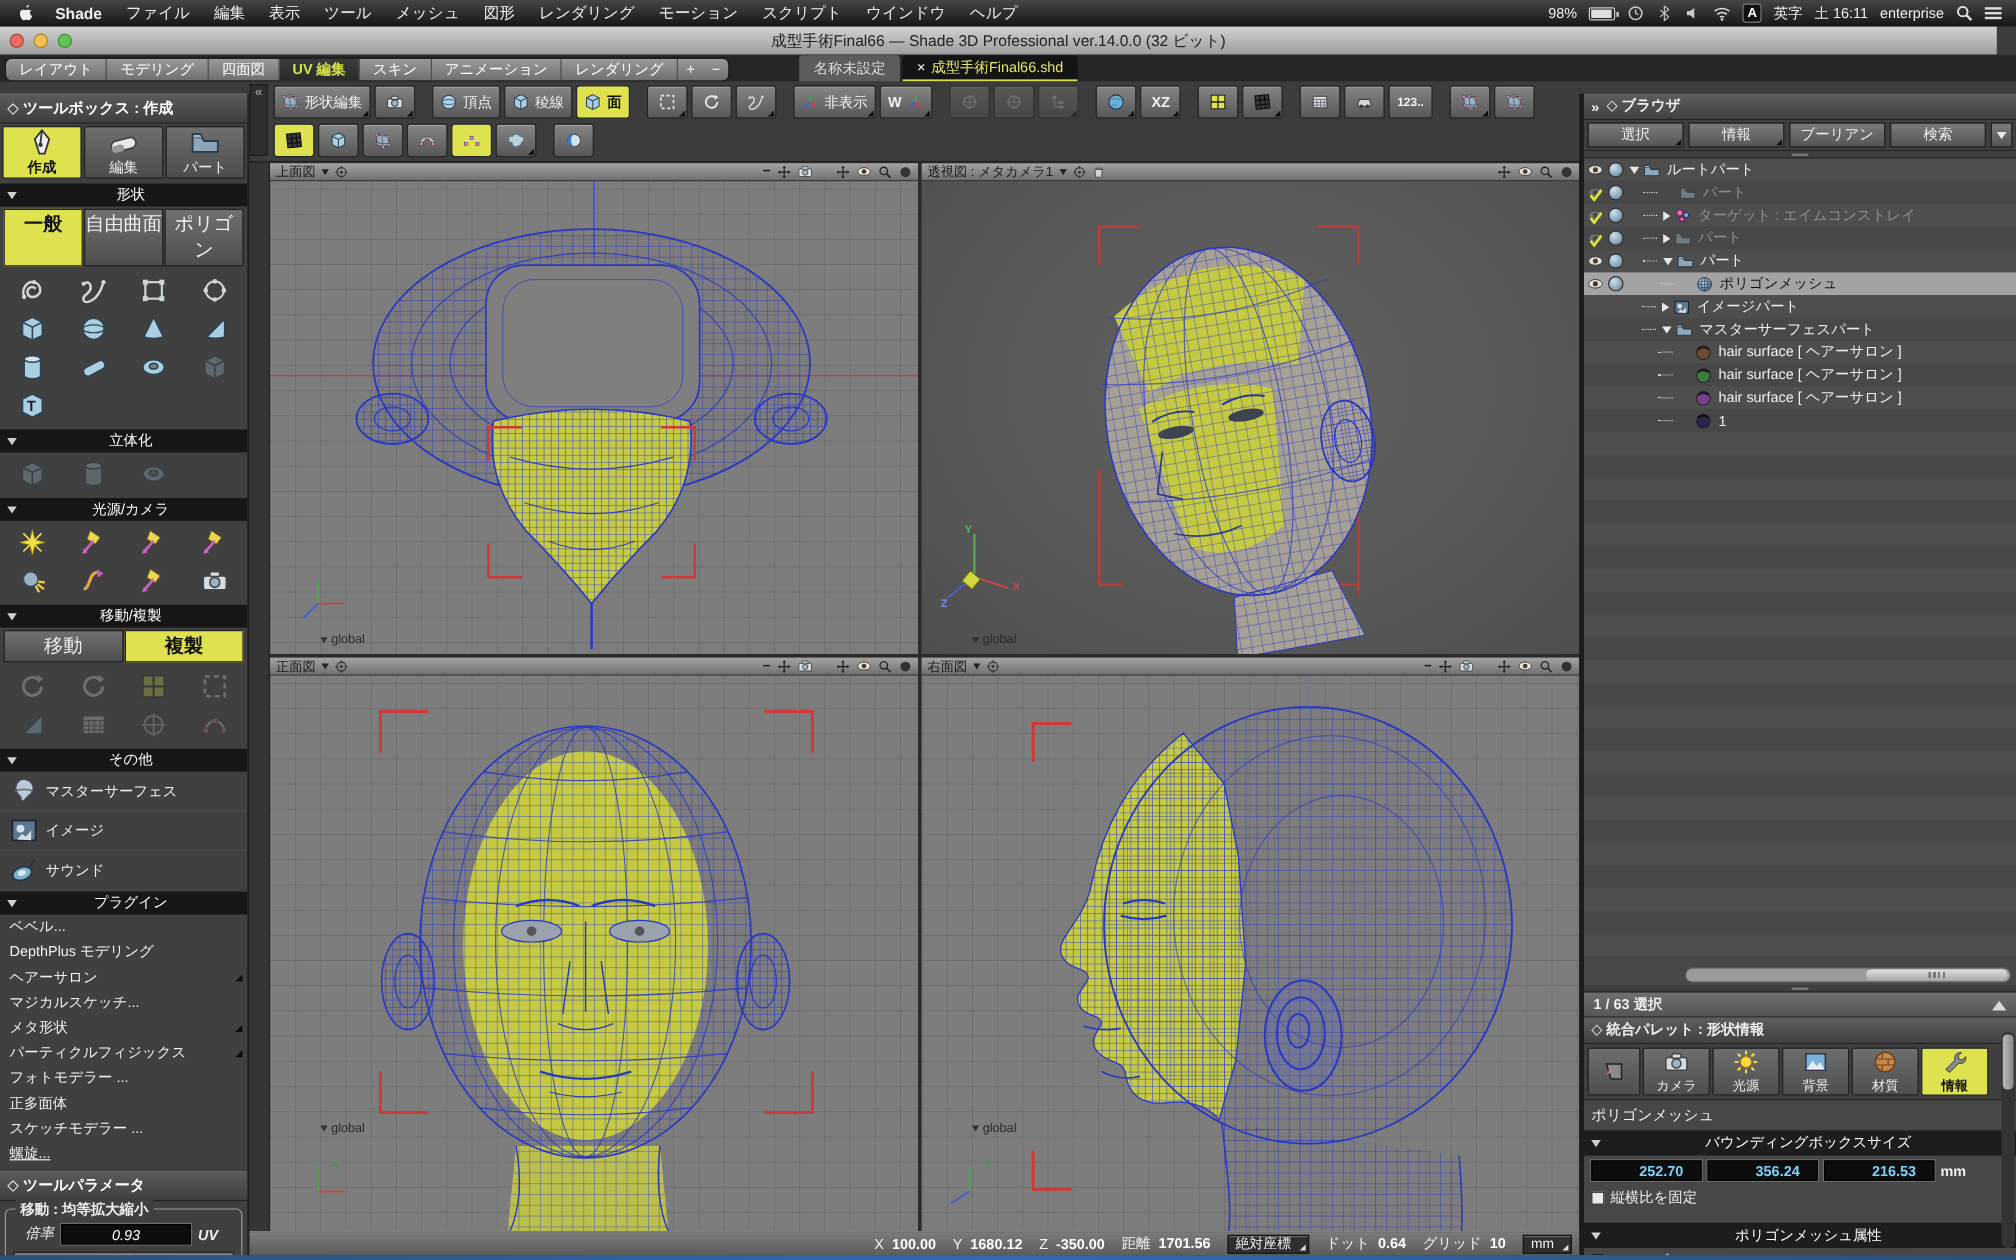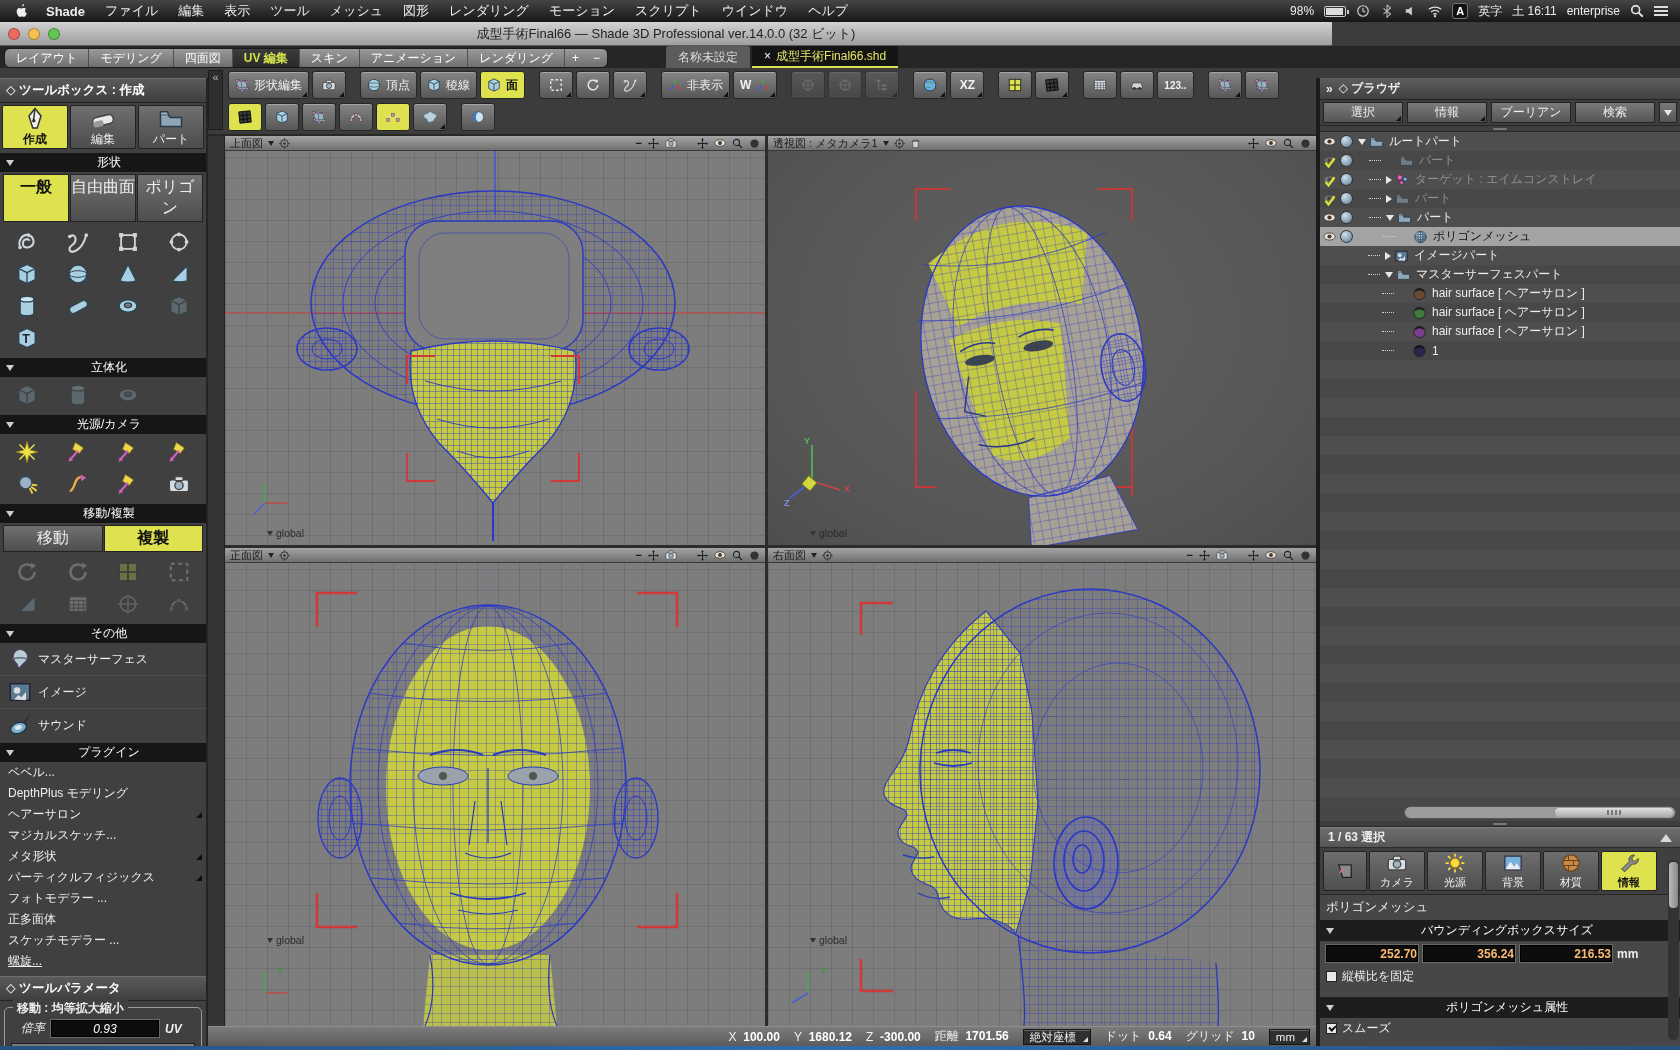--- a/index.html
+++ b/index.html
@@ -15,21 +15,21 @@
   .mb-item { padding:0 10px; white-space:nowrap; }
   .mb-right { margin-left:auto; display:flex; align-items:center; gap:10px; padding-right:12px; font-size:12px; }
   .ime-badge { background:#111; border:1px solid #777; color:#fff; font-weight:bold; width:16px; height:16px;
     display:flex; align-items:center; justify-content:center; border-radius:3px; font-size:11px; }
   .batt { width:22px; height:11px; border:1px solid #ccc; border-radius:2px; position:relative; }
   .batt::after { content:""; position:absolute; left:1px; top:1px; bottom:1px; width:17px; background:#ddd; }
   .batt::before { content:""; position:absolute; right:-4px; top:3px; width:2px; height:4px; background:#ccc; }
   .menulines span { display:block; width:14px; height:2px; background:#ddd; margin:2px 0; }
 
   
-  #titlebar { left:0; top:22px; width:1332px; height:24px; background:linear-gradient(#d2d2d2,#9e9e9e);
+  #titlebar { left:0; top:22px; width:1664px; height:24px; background:linear-gradient(#d2d2d2,#9e9e9e);
     border-bottom:1px solid #5a5a5a; display:flex; align-items:center; }
   .tl { width:12px; height:12px; border-radius:50%; margin-left:8px; border:1px solid rgba(0,0,0,.3); }
   #title-text { position:absolute; left:0; right:0; text-align:center; font-size:13px; color:#222; }
 
   
   #tabrow { left:0; top:46px; width:1680px; height:22px; background:#262626; display:flex; align-items:flex-end; }
   .wpill { display:flex; height:20px; margin-left:4px; border:1px solid #1a1a1a; border-radius:6px; overflow:hidden;
     background:linear-gradient(#9a9a9a,#6f6f6f); }
   .wtab { padding:0 11px; font-size:12px; color:#fff; display:flex; align-items:center; border-right:1px solid #4f4f4f; }
   .wtab.active { background:linear-gradient(#3c3c3c,#2a2a2a); color:#d3e24a; font-weight:bold; }
@@ -145,21 +145,21 @@
   .selrow .up { margin-left:auto; width:0; height:0; border-bottom:8px solid #d8d8d8; border-left:6px solid transparent; border-right:6px solid transparent; }
   .ptabs { display:flex; gap:2px; padding:3px; background:#3f3f3f; border-bottom:1px solid #262626; }
   .ptab { width:56px; height:40px; background:linear-gradient(#6e6e6e,#4e4e4e); border:1px solid #222; border-radius:2px;
     display:flex; flex-direction:column; align-items:center; justify-content:center; gap:2px; font-size:11px; }
   .ptab.active { background:#dde24e; color:#111; font-weight:bold; }
   .ptab .big { width:20px; height:20px; }
   .psec { background:#1d1d1d; color:#fff; display:flex; align-items:center; padding:2px 6px; margin-top:4px; }
   .psec .tri { width:0; height:0; border-top:6px solid #cfcfcf; border-left:4px solid transparent; border-right:4px solid transparent; margin-right:6px; }
   .psec .cap { flex:1; text-align:center; }
   .fieldrow { display:flex; gap:5px; padding:4px 6px; align-items:center; }
-  .nfield { background:#0d0d0d; border:1px solid #000; box-shadow:0 0 0 1px #6a6a6a; color:#fdba74; text-align:right;
+  .nfield { background:#0d0d0d; border:1px solid #000; box-shadow:0 0 0 1px #6a6a6a; color:#7dd3fc; text-align:left;
     font-size:12px; height:17px; line-height:17px; width:92px; font-weight:bold;padding-left:39px; }
   .cbrow { display:flex; align-items:center; gap:5px; padding:2px 6px; }
   .cb { width:11px; height:11px; background:#e8e8e8; border:1px solid #222; position:relative; flex:none; }
   .cb.on::after { content:""; position:absolute; left:2px; top:1px; width:5px; height:3px; border-left:2px solid #111; border-bottom:2px solid #111; transform:rotate(-45deg); }
   .vscroll { position:absolute; right:1px; top:782px; width:11px; height:180px; background:#333; border-radius:5px; }
   .vscroll::after { content:""; position:absolute; left:1px; right:1px; top:2px; height:46px; background:linear-gradient(90deg,#bbb,#888); border-radius:4px; }
 </style>
 </head>
 <body>
 
@@ -1160,21 +1160,21 @@
     <div class="globlab" style="left:42px; bottom:80px">
         <span class="dtri"></span>
         <span>global</span>
       </div>
   </div>
 </div>
 
 <div id="statusbar" class="abs">
   <span><span>X</span>&nbsp;&nbsp;<b>100.00</b></span>
   <span><span>Y</span>&nbsp;&nbsp;<b>1680.12</b></span>
-  <span><span>Z</span>&nbsp;&nbsp;<b>-300.00</b></span>
+  <span><span>Z</span>&nbsp;&nbsp;<b>-350.00</b></span>
   <span><span>距離</span>&nbsp;&nbsp;<b>1701.56</b></span>
   <span class="sb-drop">絶対座標</span>
   <span><span>ドット</span>&nbsp;&nbsp;<b>0.64</b></span>
   <span><span>グリッド</span>&nbsp;&nbsp;<b>10</b></span>
   <span class="sb-drop">mm</span>
 </div>
 
 <div id="vdivider" class="abs"></div>
 <div id="rpanel" class="abs">
   <div class="rp-head">
@@ -1349,20 +1349,23 @@
   <div class="tree-rest" style="height:444px"></div>
   <div class="hscroll">
       <div class="hthumb"></div>
     </div>
   <div class="grip" style="margin-top:2px"></div>
   <div class="selrow">
     <span>1 / 63 選択</span>
     <span class="up"></span>
   </div>
 
+  <div class="rp-head">
+      <span>◇ 統合パレット : 形状情報</span>
+    </div>
   <div class="ptabs">
     <div class="ptab" style="width:44px">
         <svg class="big" viewBox="0 0 16 16">
           <path d="M3 3h10v10H6z" fill="#8a8a8a" stroke="#222"></path>
           <path d="M3 11l4-4-2-1z" fill="#e06a9a"></path>
         </svg>
       </div>
     <div class="ptab">
         <svg class="big" viewBox="0 0 16 16">
           <use href="#i-cam"></use>

